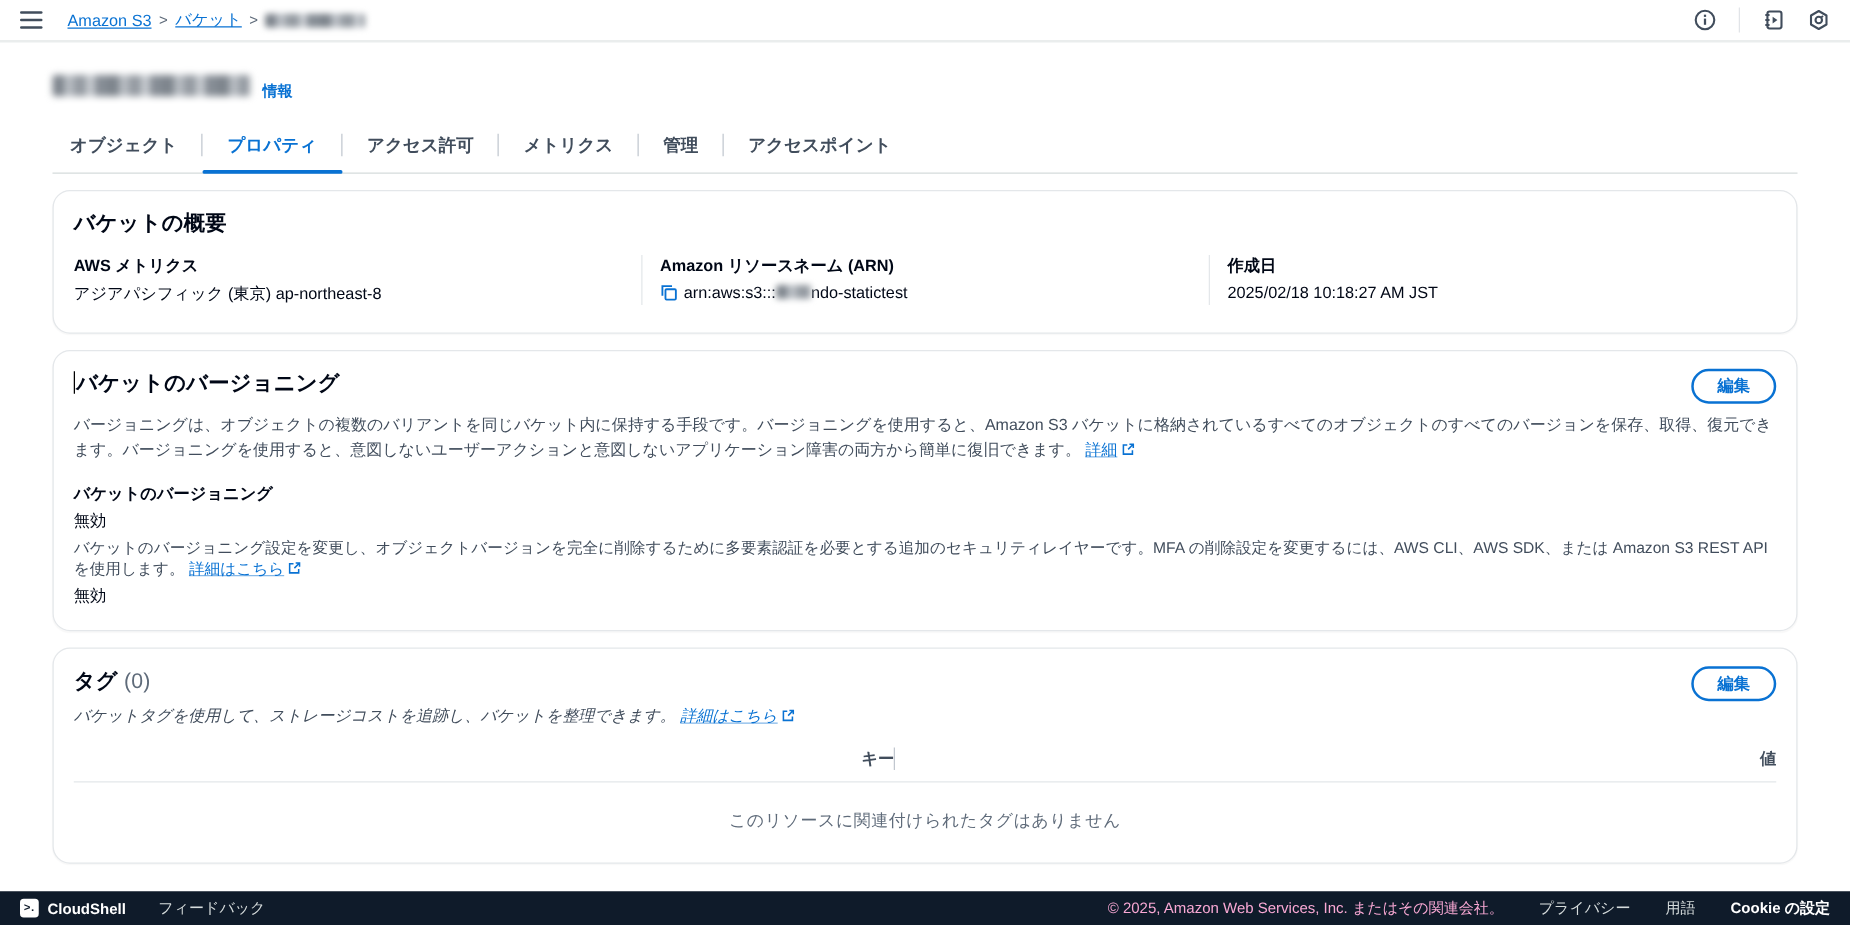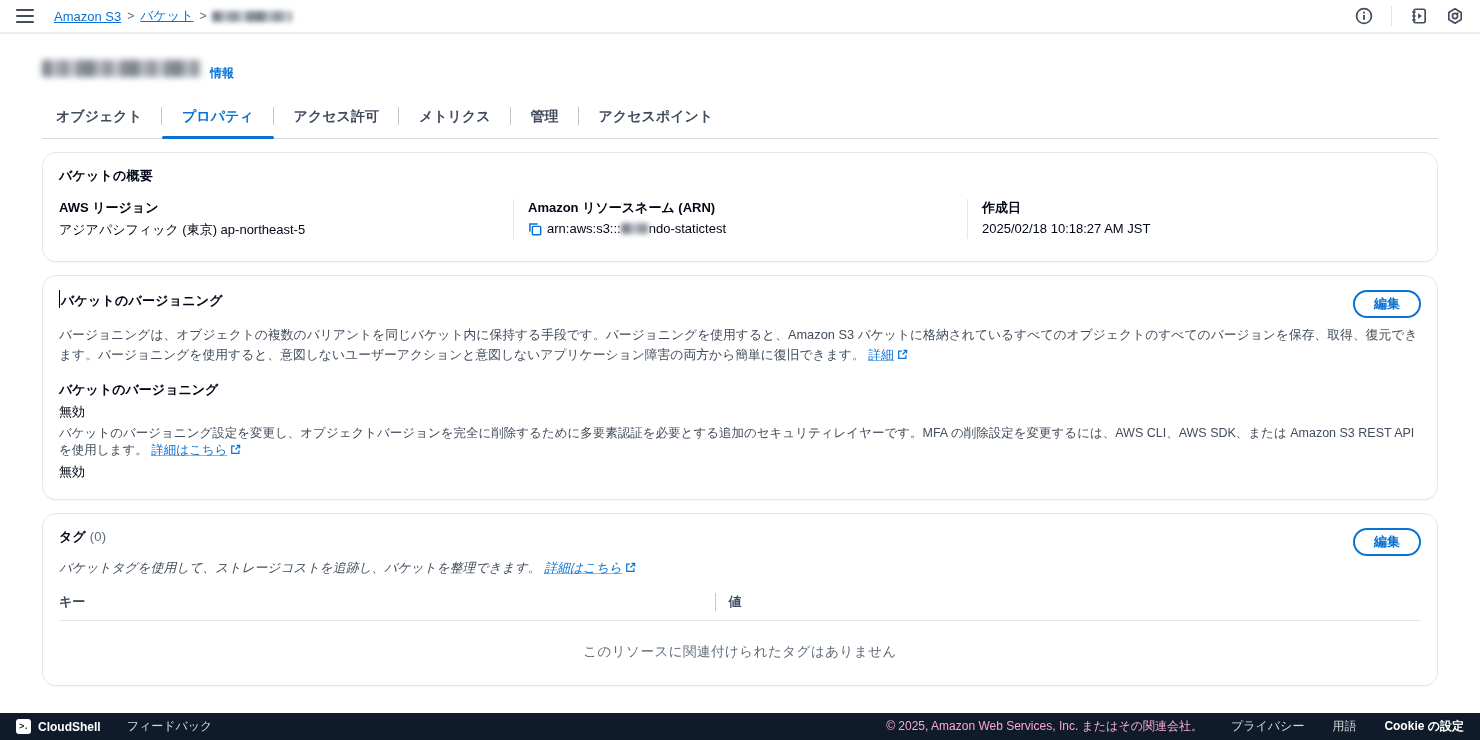--- a/index.html
+++ b/index.html
@@ -34,21 +34,21 @@
   .tabs { display:flex; align-items:stretch; margin-top:16px; border-bottom:1px solid #d5dbdb; }
   .tab { position:relative; padding:10px 20px 12px 20px; font-size:14px; font-weight:bold; color:#414d5c; cursor:pointer; white-space:nowrap; }
   .tab:first-child { padding-left:14px; }
   .tab:not(:last-child)::after { content:""; position:absolute; right:0; top:9px; width:1px; height:18px; background:#c1c7cf; }
   .tab.active { color:#0972d3; }
   .tab.active::before { content:""; position:absolute; left:0; right:0; bottom:-1px; height:3px; background:#0972d3; border-radius:2px; }
 
   
   .card { border:1px solid #e4e7ea; border-radius:14px; background:#fff; margin-top:13px; padding:14px 16px 18px 16px; box-shadow:0 1px 1px rgba(0,7,22,0.03); }
   .card-head { display:flex; align-items:flex-start; }
-  .card-title { font-size:13px; font-weight:bold; color:#000716; letter-spacing:.2px; }
+  .card-title { font-size:17px; font-weight:bold; color:#000716; letter-spacing:.2px; }
   .card-title .counter { color:#5f6b7a; font-weight:normal; }
   .card-head .spacer { flex:1; }
   .btn-edit { border:2px solid #0972d3; color:#0972d3; background:#fff; border-radius:16px; padding:3px 19px; font-size:13px; font-weight:bold; font-family:inherit; cursor:pointer; line-height:18px; }
   .text-caret { display:inline-block; width:1px; height:18px; background:#000; vertical-align:-3px; margin-right:1px; }
 
   
   .ov-grid { display:grid; grid-template-columns:1fr 1fr 1fr; margin-top:14px; }
   .ov-col { padding-right:16px; }
   .ov-col + .ov-col { border-left:1px solid #e4e7ea; padding-left:14px; }
   .field-label { font-size:13px; font-weight:bold; color:#000716; margin-bottom:4px; }
@@ -58,21 +58,21 @@
 
   
   .desc { font-size:12.8px; color:#414d5c; line-height:1.55; margin-top:7px; }
   .inline-link { color:#0972d3; cursor:pointer; text-decoration:underline; text-decoration-color:rgba(9,114,211,.5); white-space:nowrap; }
   .ext-ico { display:inline-block; width:11px; height:11px; margin-left:3px; vertical-align:-1px; }
   .sub-label { font-size:13px; font-weight:bold; margin-top:16px; }
   .sub-value { font-size:13px; margin-top:4px; }
   .mfa-desc { font-size:12.5px; color:#414d5c; margin-top:4px; }
 
   
-  .tag-table-head { display:flex; margin-top:16px; font-size:13px; font-weight:bold; color:#414d5c; }
+  .tag-table-head { display:flex; margin-top:16px; font-size:13px; font-weight:bold; color:#414d5c;text-align:right; }
   .tag-col-key { flex:0 0 48.2%; }
   .tag-col-val { border-left:1px solid #c1c7cf; padding-left:12px; flex:1; }
   .tag-rule { border:none; border-top:1px solid #e4e7ea; margin-top:9px; }
   .tag-empty { text-align:center; color:#5f6b7a; font-size:13.5px; padding:22px 0 16px 0; letter-spacing:.5px; }
 
   
   .footer { position:absolute; left:0; right:0; bottom:0; height:27px; background:#0f1b2a; color:#d5dbdb; display:flex; align-items:center; padding:0 16px; font-size:12px; z-index:5; }
   .footer .left { display:flex; align-items:center; gap:26px; }
   .cloudshell { display:flex; align-items:center; gap:7px; color:#fff; font-weight:bold; cursor:pointer; }
   .cs-ico { width:15px; height:15px; background:#fff; color:#0f1b2a; border-radius:3px; font-size:9px; font-weight:bold; display:flex; align-items:center; justify-content:center; font-family:"Liberation Mono", monospace; letter-spacing:-1px; }
@@ -140,22 +140,22 @@
       <div class="tab">管理</div>
       <div class="tab">アクセスポイント</div>
     </div>
 
     <div class="card" style="padding-bottom:22px;">
       <div class="card-head">
         <span class="card-title">バケットの概要</span>
       </div>
       <div class="ov-grid">
         <div class="ov-col">
-          <div class="field-label">AWS リージョン</div>
-          <div class="field-value">アジアパシフィック (東京) ap-northeast-5</div>
+          <div class="field-label">AWS メトリクス</div>
+          <div class="field-value">アジアパシフィック (東京) ap-northeast-8</div>
         </div>
         <div class="ov-col">
           <div class="field-label">Amazon リソースネーム (ARN)</div>
           <div class="arn-row">
             <span class="copy-btn">
               <svg viewBox="0 0 16 16" width="14" height="14">
                   <rect x="5" y="5" width="9.5" height="9.5" rx="1" fill="none" stroke="#0972d3" stroke-width="1.7"></rect>
                   <path d="M11 2.2H2.2V11" fill="none" stroke="#0972d3" stroke-width="1.7"></path>
                 </svg>
             </span>

